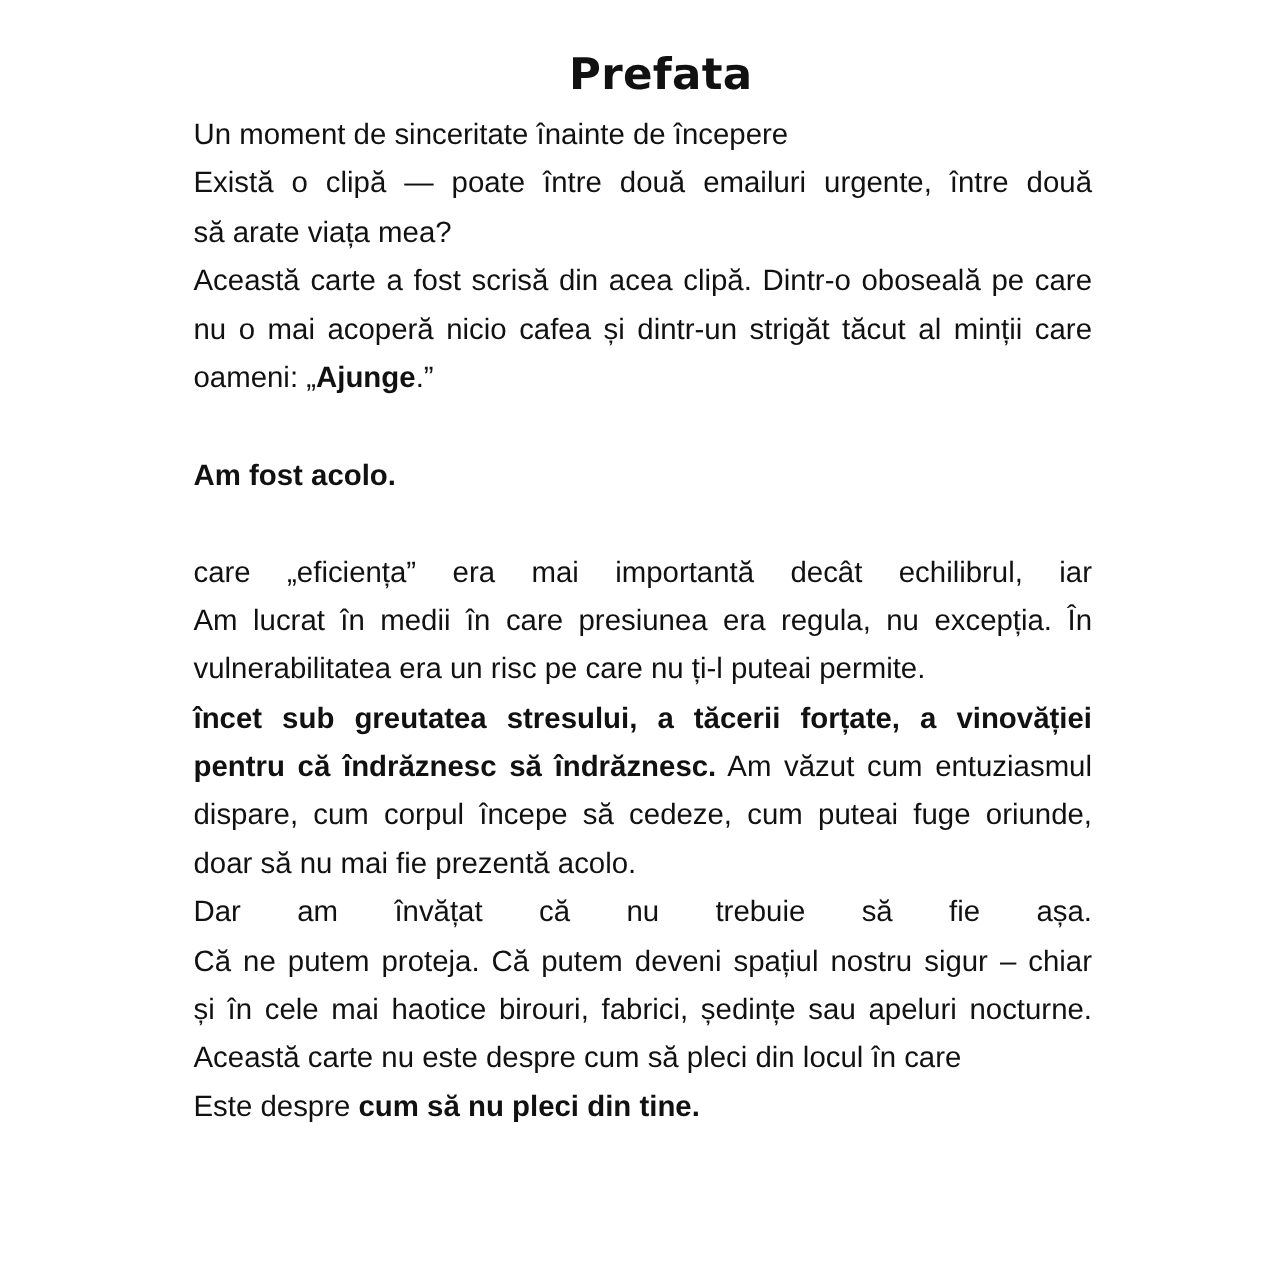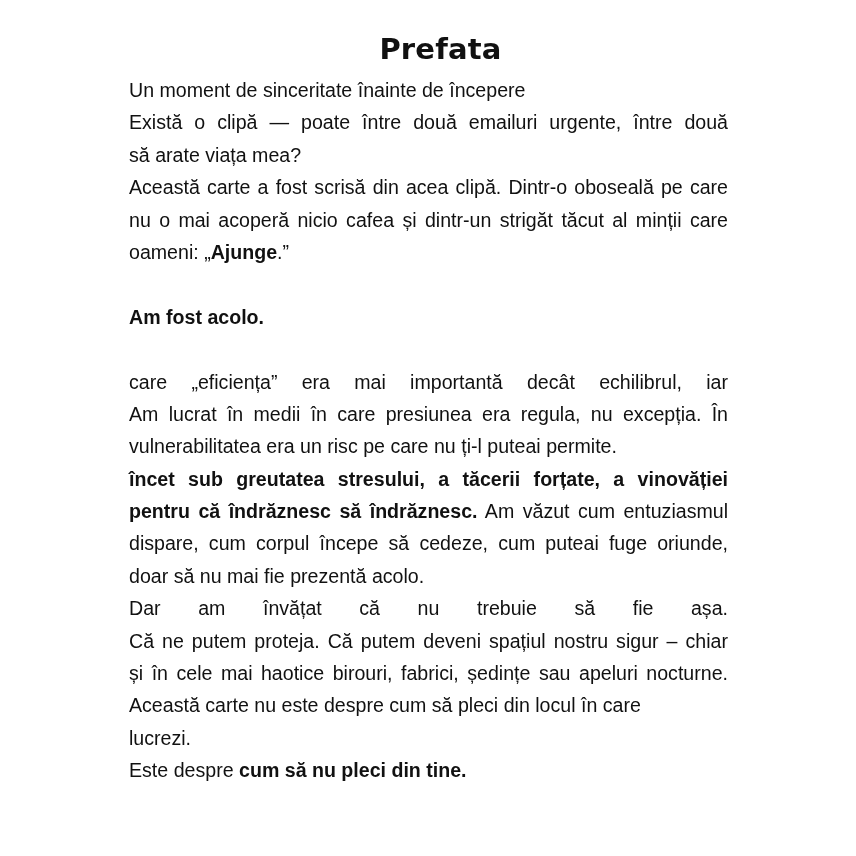--- a/index.html
+++ b/index.html
@@ -77,16 +77,15 @@
       <div class="line justify"><span>Am lucrat în medii în care presiunea era regula, nu excepția. În</span></div>
       <div class="line"><span>vulnerabilitatea era un risc pe care nu ți-l puteai permite.</span></div>
       <div class="line justify"><span class="bold">încet sub greutatea stresului, a tăcerii forțate, a vinovăției</span></div>
       <div class="line justify"><span class="bold">pentru că îndrăznesc să îndrăznesc.</span><span> Am văzut cum entuziasmul</span></div>
       <div class="line justify"><span>dispare, cum corpul începe să cedeze, cum puteai fuge oriunde,</span></div>
       <div class="line"><span>doar să nu mai fie prezentă acolo.</span></div>
       <div class="line justify"><span>Dar am învățat că nu trebuie să fie așa.</span></div>
       <div class="line justify"><span>Că ne putem proteja. Că putem deveni spațiul nostru sigur – chiar</span></div>
       <div class="line justify"><span>și în cele mai haotice birouri, fabrici, ședințe sau apeluri nocturne.</span></div>
       <div class="line"><span>Această carte nu este despre cum să pleci din locul în care</span></div>
-      <div class="line"><span>lucrezi.</span></div>
       <div class="line"><span>Este despre </span><span class="bold">cum să nu pleci din tine.</span></div>
     </div>
 </div>
 
 </body></html>

